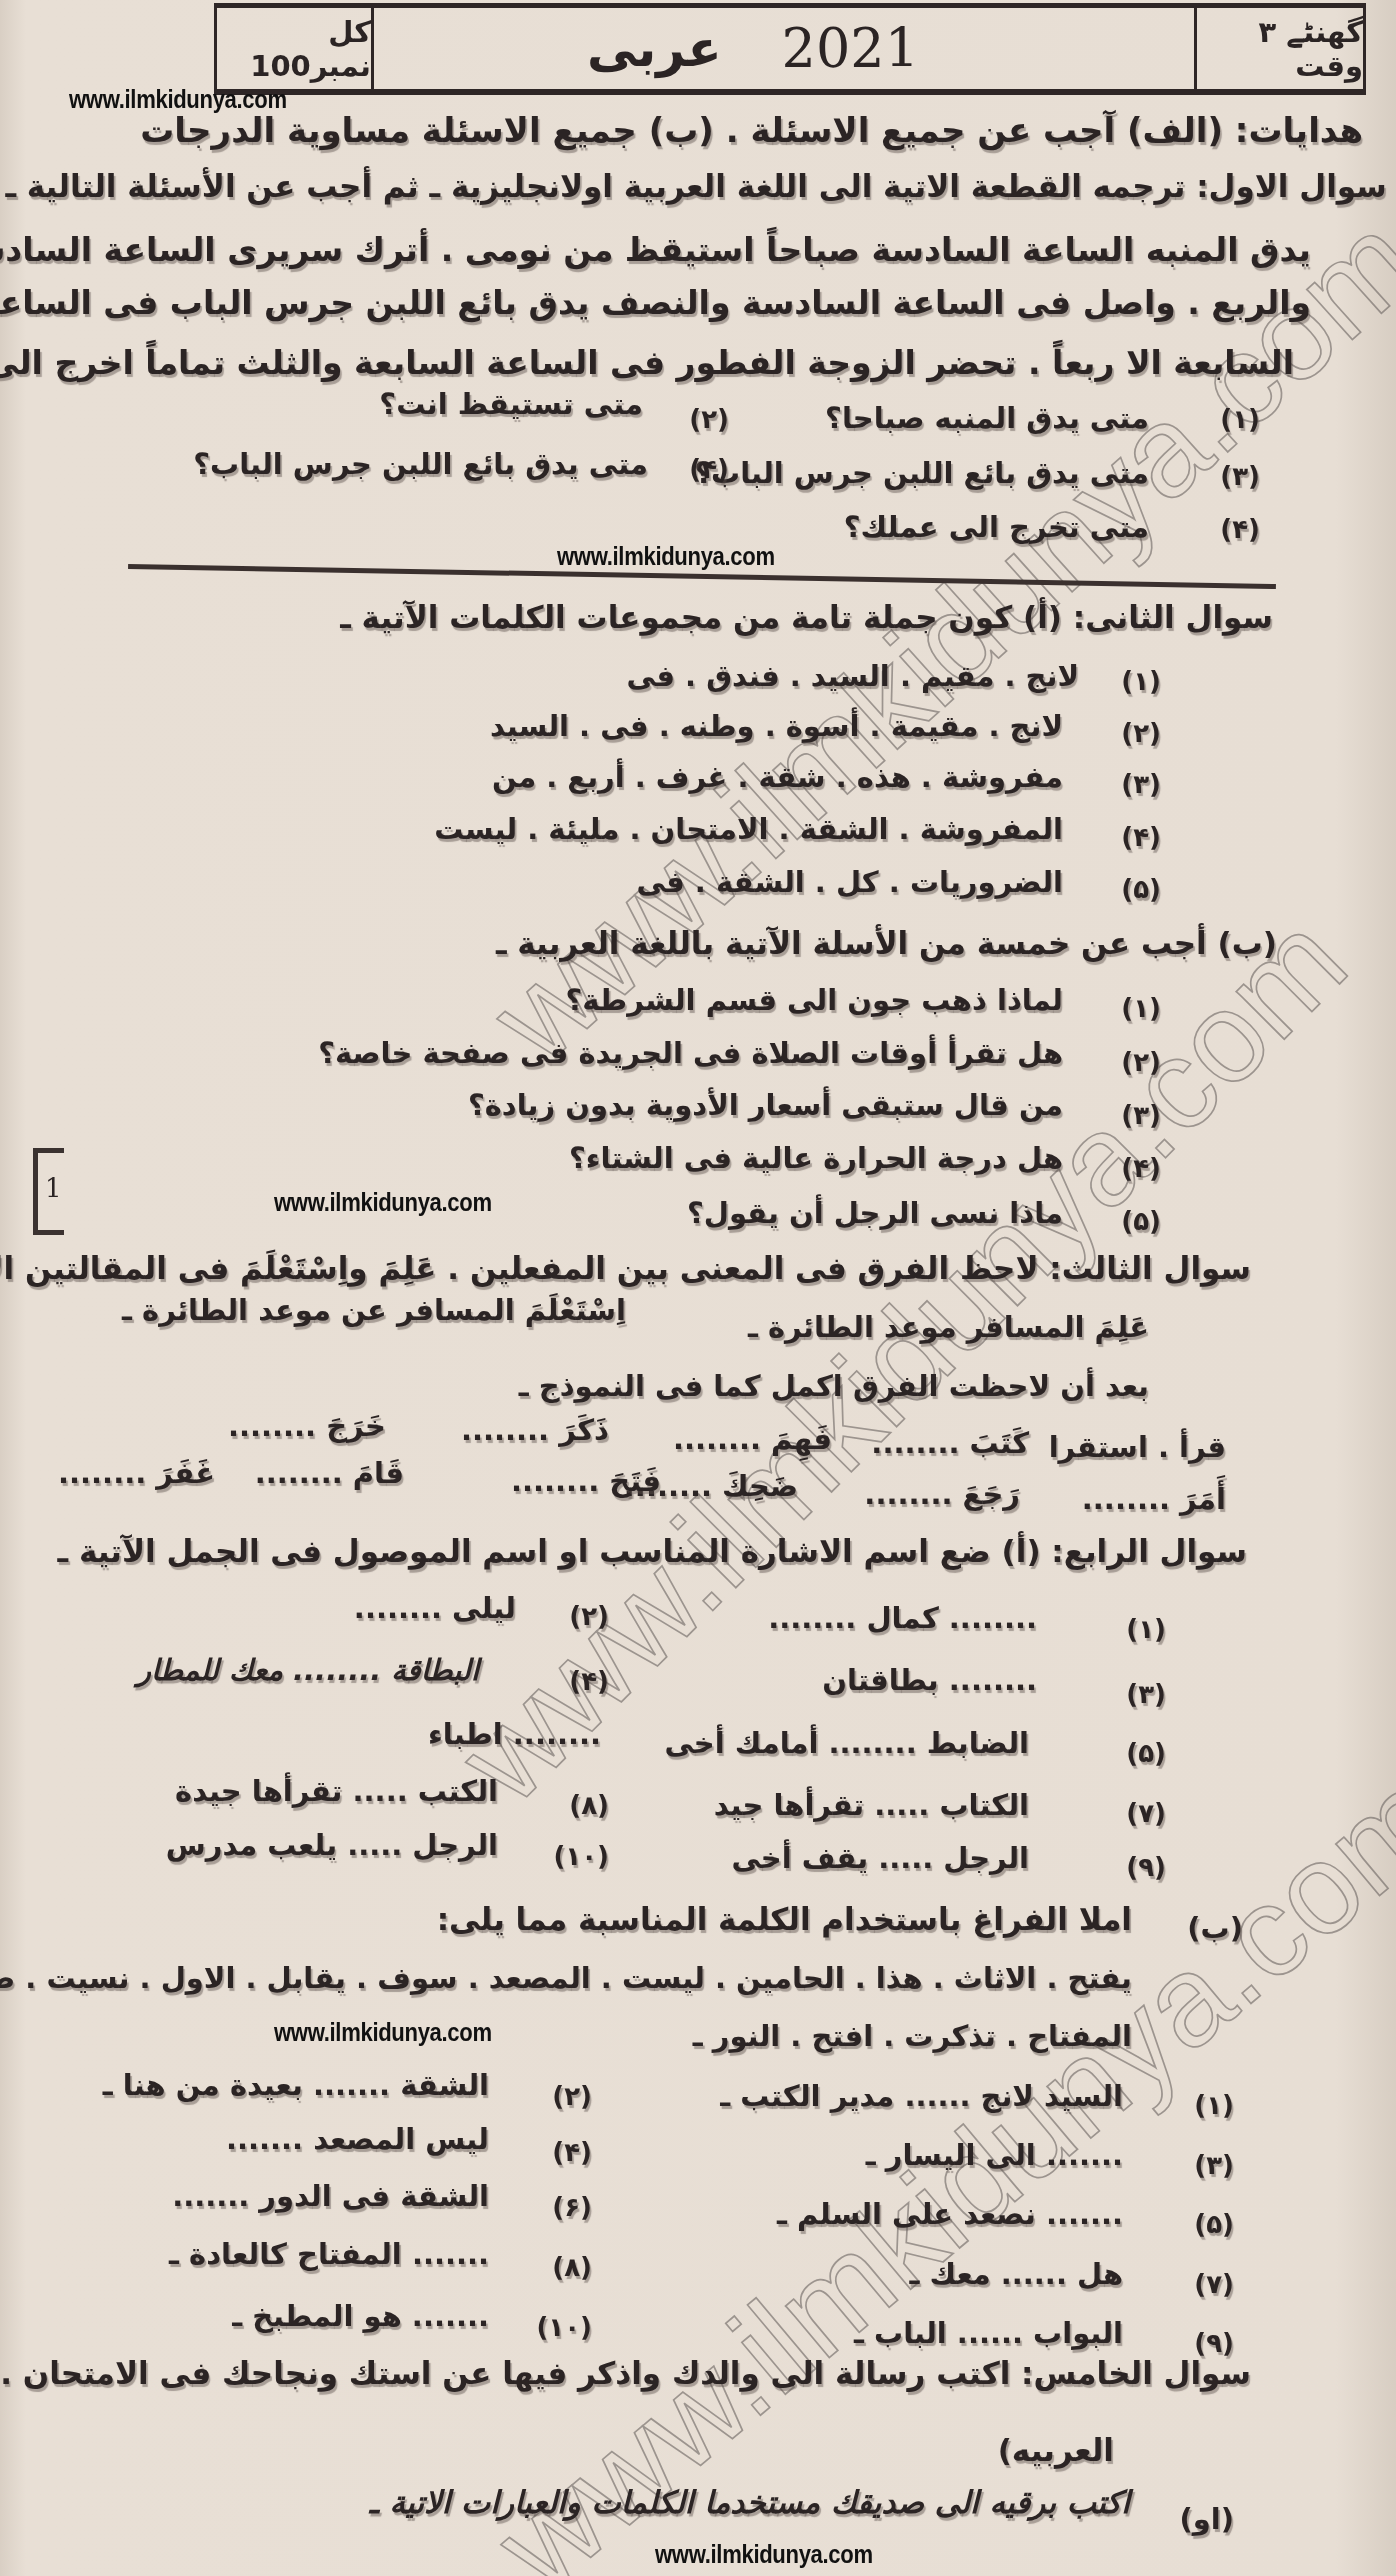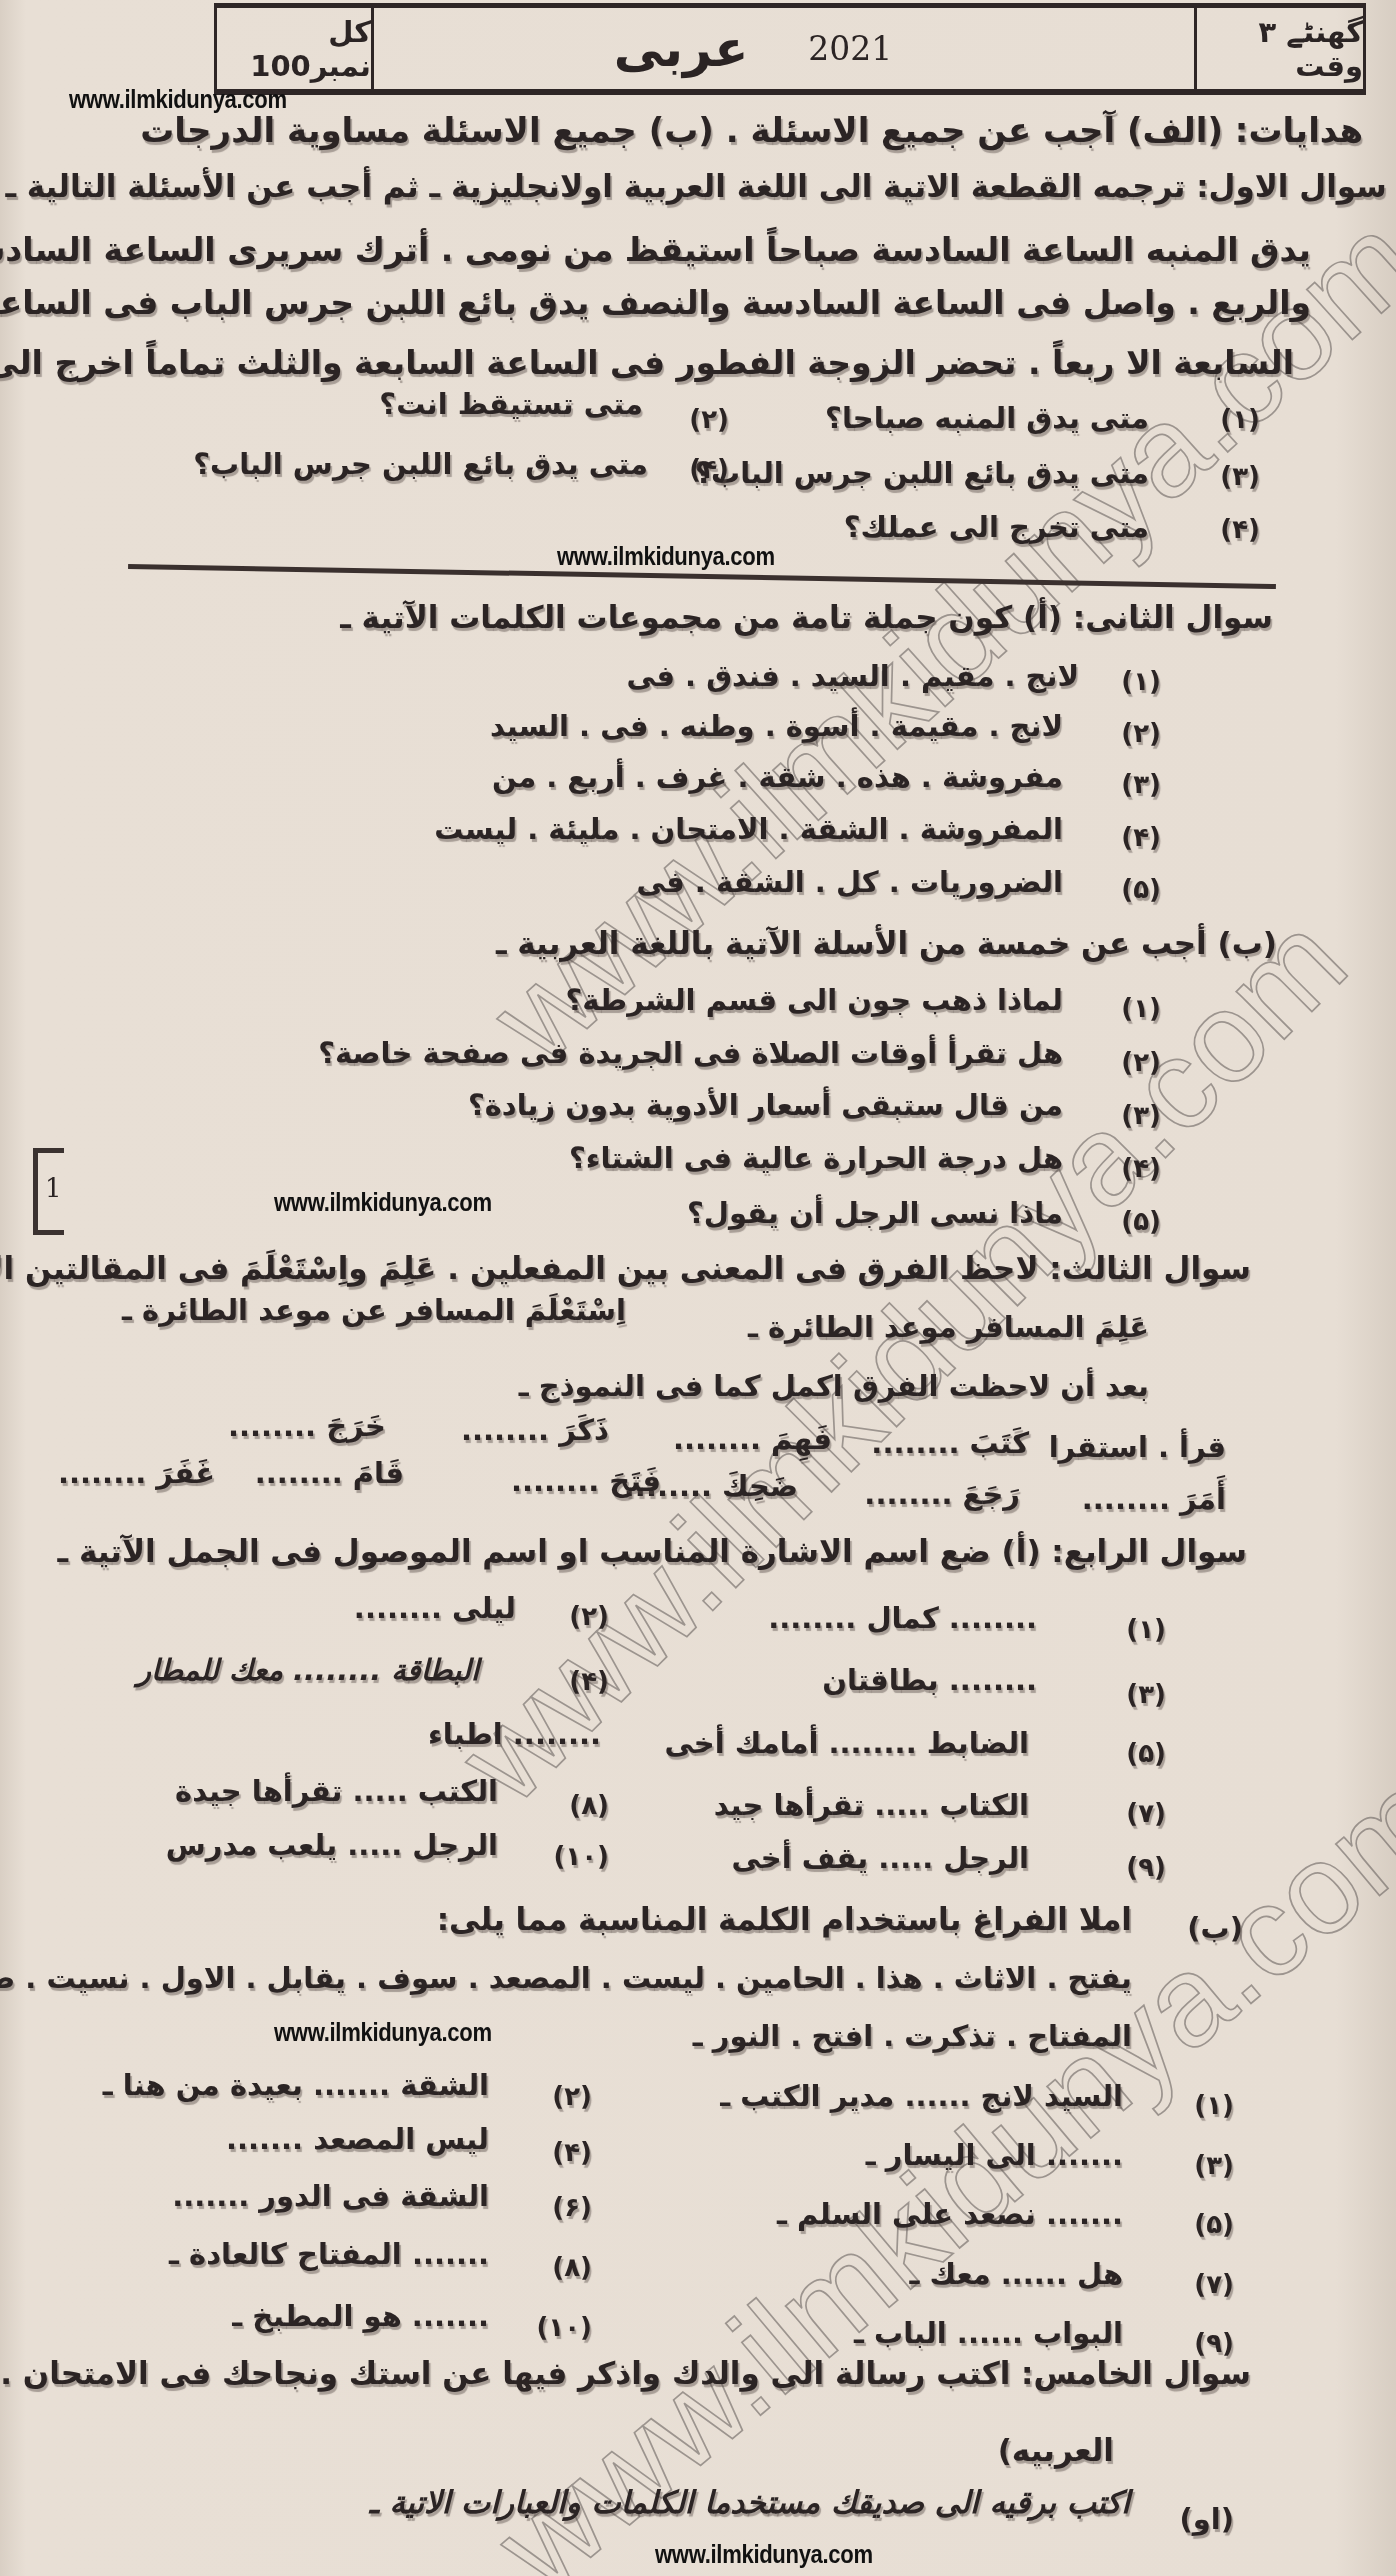--- a/index.html
+++ b/index.html
@@ -7,21 +7,21 @@
        font-family:"DejaVu Sans",sans-serif;color:#2b2424;}
   .paper{position:absolute;inset:0;background:linear-gradient(90deg,#d9cfc4 0,#e8dfd5 26px,#e7ded4 1336px,#d7cdc2 1397px);}
   .ar{direction:rtl;font-weight:bold;text-shadow:1.7px 2.6px 0.9px rgba(90,80,75,0.45);}
   .abs{position:absolute;}
   .hdr{position:absolute;left:214px;top:3.4px;width:1152px;height:81px;border-top:5.1px solid #2e2626;border-bottom:6.9px solid #2e2626;}
   .hbox{position:absolute;top:0;height:81px;display:flex;align-items:center;justify-content:center;}
   .hbox.l{left:0;width:154px;border-left:3.4px solid #2e2626;border-right:3.4px solid #2e2626;}
   .hbox.m{left:158px;width:822px;}
   .hbox.r{right:0;width:154px;border-left:3.4px solid #2e2626;border-right:3.4px solid #2e2626;padding-left:12px;}
   .marks{font-size:29px;direction:rtl;font-weight:bold;}
-  .year{font-family:"DejaVu Serif",serif;font-size:33px;margin:0 60px;}
+  .year{font-family:"DejaVu Serif",serif;font-size:54px;margin:0 60px;}
   .subj{font-size:50px;font-weight:bold;}
   .time{font-size:29px;font-weight:bold;direction:rtl;}
   .wm{position:absolute;font-family:"Liberation Sans",sans-serif;font-weight:bold;font-size:26px;color:#111;letter-spacing:-0.4px;transform:scaleX(0.85);transform-origin:left;}
   .line{position:absolute;font-size:29px;white-space:nowrap;}
   .num{position:absolute;font-size:26px;font-weight:bold;}
   .rule{position:absolute;height:5.1px;background:#3a302e;}
   .q{font-size:31px;}
   .bigwm{position:absolute;font-family:"Liberation Sans",sans-serif;font-size:128px;color:transparent;-webkit-text-stroke:1.7px #6b6461;opacity:0.6;white-space:nowrap;pointer-events:none;}
   .bracket{position:absolute;left:33px;top:1148px;width:26px;height:77px;border:5.1px solid #3b3230;border-right:none;}
 </style>

